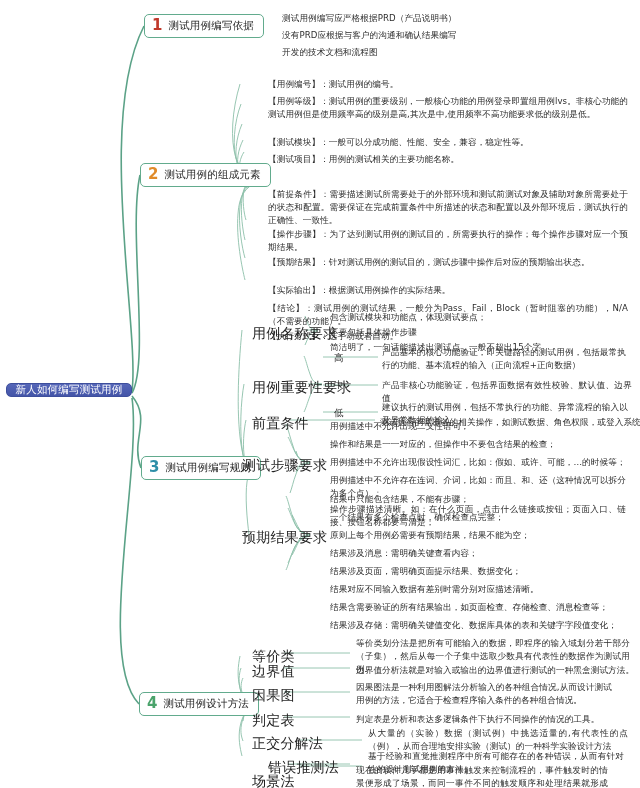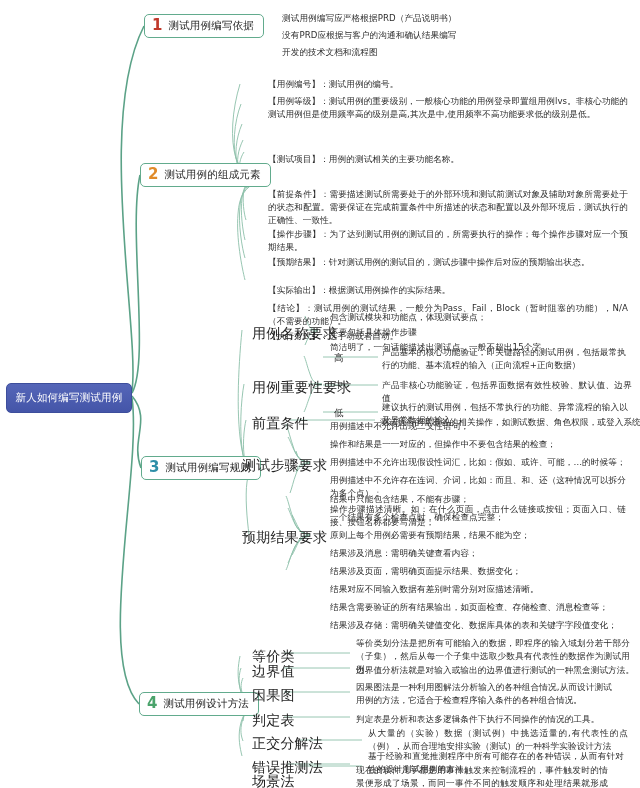--- a/index.html
+++ b/index.html
@@ -18,21 +18,21 @@
   svg.links { position: absolute; left: 0; top: 0; width: 640px; height: 788px; pointer-events: none; }
   svg.links path { fill: none; stroke: #6fae96; stroke-width: 1.1; }
   svg.links path.thin { stroke-width: 0.9; stroke: #8cbfa9; }
   svg.links path.trunk { stroke-width: 1.6; stroke: #5ba287; }
 
   .node { position: absolute; }
 
   
   .root {
     left: 6px; top: 383px;
-    width: 126px; height: 30px;
+    width: 126px; height: 14px;
     background: linear-gradient(#5566b8, #4455a8);
     border: 1px solid #3d4e9c;
     border-radius: 5px;
     color: #ffffff;
     font-size: 10.5px;
     display: flex; align-items: center; justify-content: center;
     letter-spacing: 0.2px;
     white-space: nowrap;
   }
 
@@ -178,20 +178,21 @@
   <div class="node leaf nowrap" style="left:282px; top:12px;">测试用例编写应严格根据PRD（产品说明书）</div>
   <div class="node leaf nowrap" style="left:282px; top:29px;">没有PRD应根据与客户的沟通和确认结果编写</div>
   <div class="node leaf nowrap" style="left:282px; top:46px;">开发的技术文档和流程图</div>
 
   <div class="node branch" id="branch-2">
     <span class="num" style="color:#e08b2a">2</span>
     <span class="btxt">测试用例的组成元素</span>
   </div>
   <div class="node leaf" style="left:268px; top:78px;  width:352px;">【用例编号】：测试用例的编号。</div>
   <div class="node leaf" style="left:268px; top:95px;  width:360px;">【用例等级】：测试用例的重要级别，一般核心功能的用例登录即置组用例lvs。非核心功能的测试用例但是使用频率高的级别是高,其次是中,使用频率不高功能要求低的级别是低。</div>
+  <div class="node leaf" style="left:268px; top:136px; width:352px;">【测试模块】：一般可以分成功能、性能、安全，兼容，稳定性等。</div>
   <div class="node leaf" style="left:268px; top:153px; width:352px;">【测试项目】：用例的测试相关的主要功能名称。</div>
   <div class="node leaf" style="left:268px; top:188px; width:360px;">【前提条件】：需要描述测试所需要处于的外部环境和测试前测试对象及辅助对象所需要处于的状态和配置。需要保证在完成前置条件中所描述的状态和配置以及外部环境后，测试执行的正确性、一致性。</div>
   <div class="node leaf" style="left:268px; top:228px; width:360px;">【操作步骤】：为了达到测试用例的测试目的，所需要执行的操作；每个操作步骤对应一个预期结果。</div>
   <div class="node leaf" style="left:268px; top:284px; width:352px;">【实际输出】：根据测试用例操作的实际结果。</div>
   <div class="node leaf" style="left:268px; top:256px; width:360px;">【预期结果】：针对测试用例的测试目的，测试步骤中操作后对应的预期输出状态。</div>
   <div class="node leaf" style="left:268px; top:302px; width:360px;">【结论】：测试用例的测试结果，一般分为Pass、Fail，Block（暂时阻塞的功能），N/A（不需要的功能）。</div>
   <div class="node leaf" style="left:268px; top:330px; width:352px;">【执行方式】：选手动或者自动。</div>
 
   <div class="node branch" id="branch-3">
     <span class="num" style="color:#2f8fa8">3</span>
@@ -244,19 +245,19 @@
 
   <div class="node grp-label" style="left:252px; top:687px;">因果图</div>
   <div class="node leaf" style="left:356px; top:681px; width:256px;">因果图法是一种利用图解法分析输入的各种组合情况,从而设计测试用例的方法，它适合于检查程序输入条件的各种组合情况。</div>
 
   <div class="node grp-label" style="left:252px; top:712px;">判定表</div>
   <div class="node leaf nowrap" style="left:356px; top:713px;">判定表是分析和表达多逻辑条件下执行不同操作的情况的工具。</div>
 
   <div class="node grp-label" style="left:252px; top:735px;">正交分解法</div>
   <div class="node leaf" style="left:368px; top:727px; width:260px;">从大量的（实验）数据（测试例）中挑选适量的,有代表性的点（例），从而合理地安排实验（测试）的一种科学实验设计方法</div>
 
-  <div class="node grp-label" style="left:252px; top:759px;">错误推测法</div>
+  <div class="node grp-label" style="left:268px; top:759px;">错误推测法</div>
   <div class="node leaf" style="left:368px; top:750px; width:256px;">基于经验和直觉推测程序中所有可能存在的各种错误，从而有针对性的设计测试用例的方法。</div>
 
   <div class="node grp-label" style="left:252px; top:773px;">场景法</div>
   <div class="node leaf" style="left:356px; top:764px; width:252px;">现在的软件几乎都是用事件触发来控制流程的，事件触发时的情景便形成了场景，而同一事件不同的触发顺序和处理结果就形成事件流。</div>
 
 </div>
 
 </body></html>

